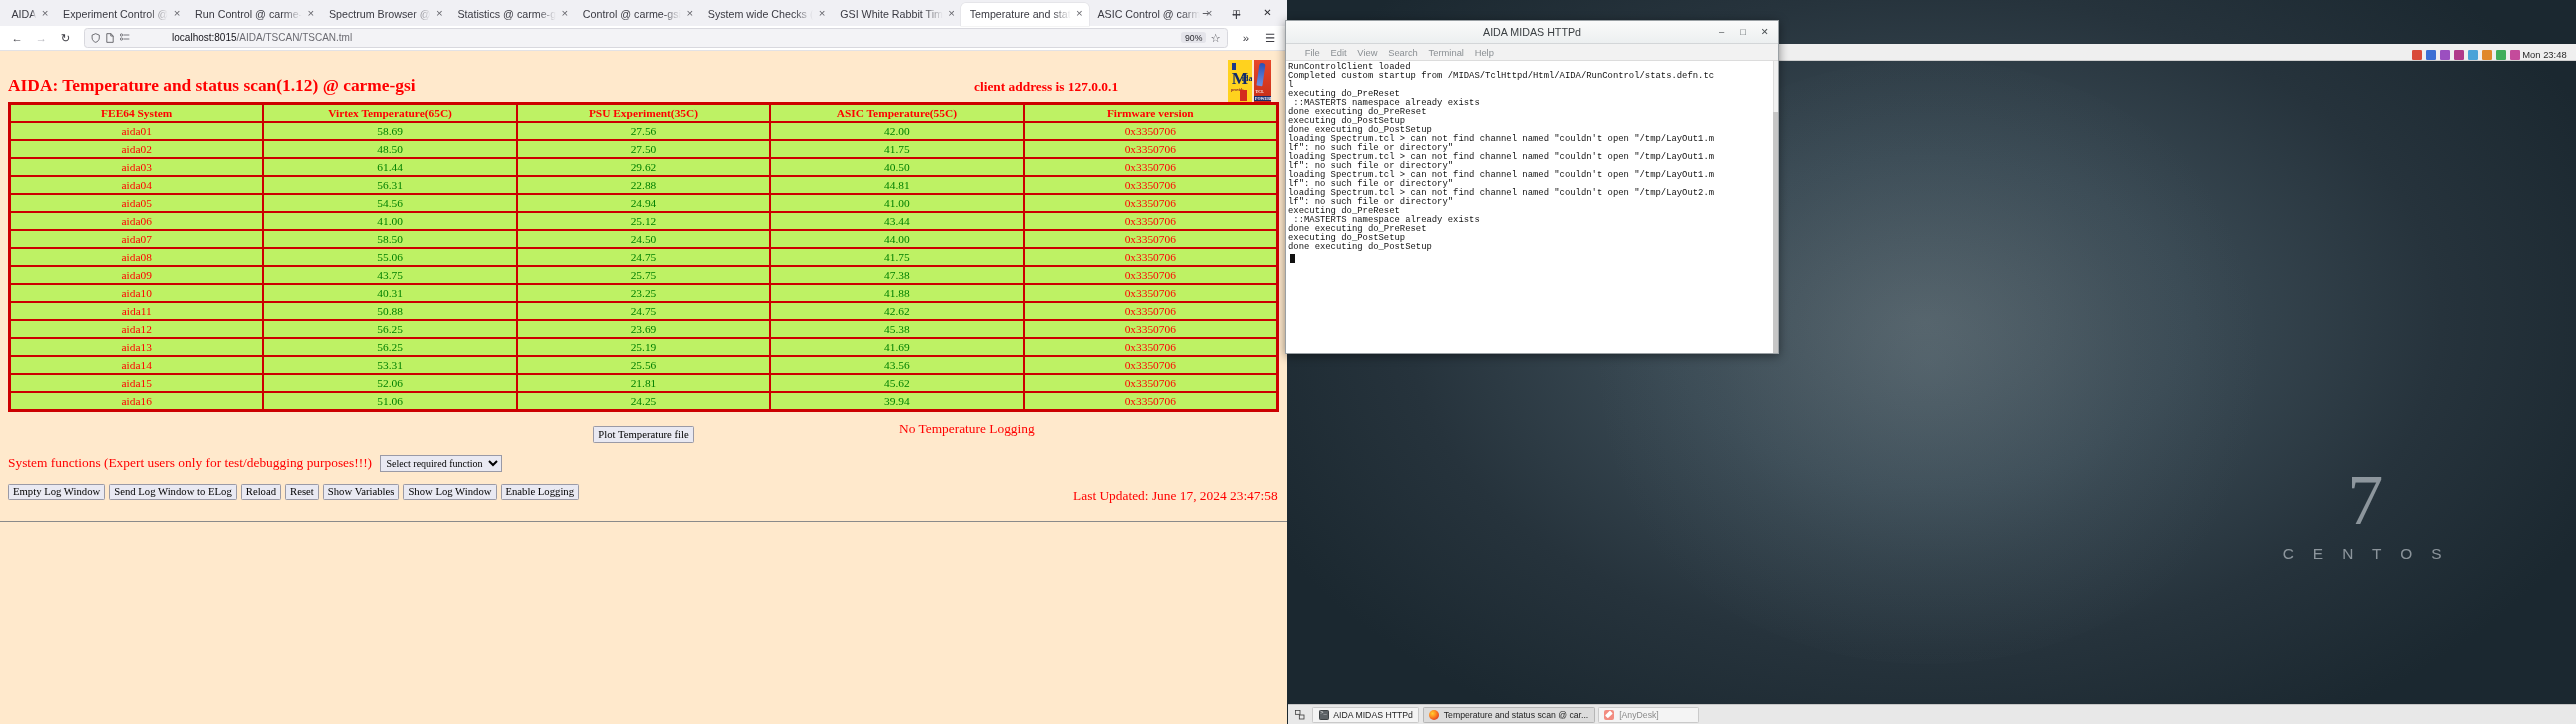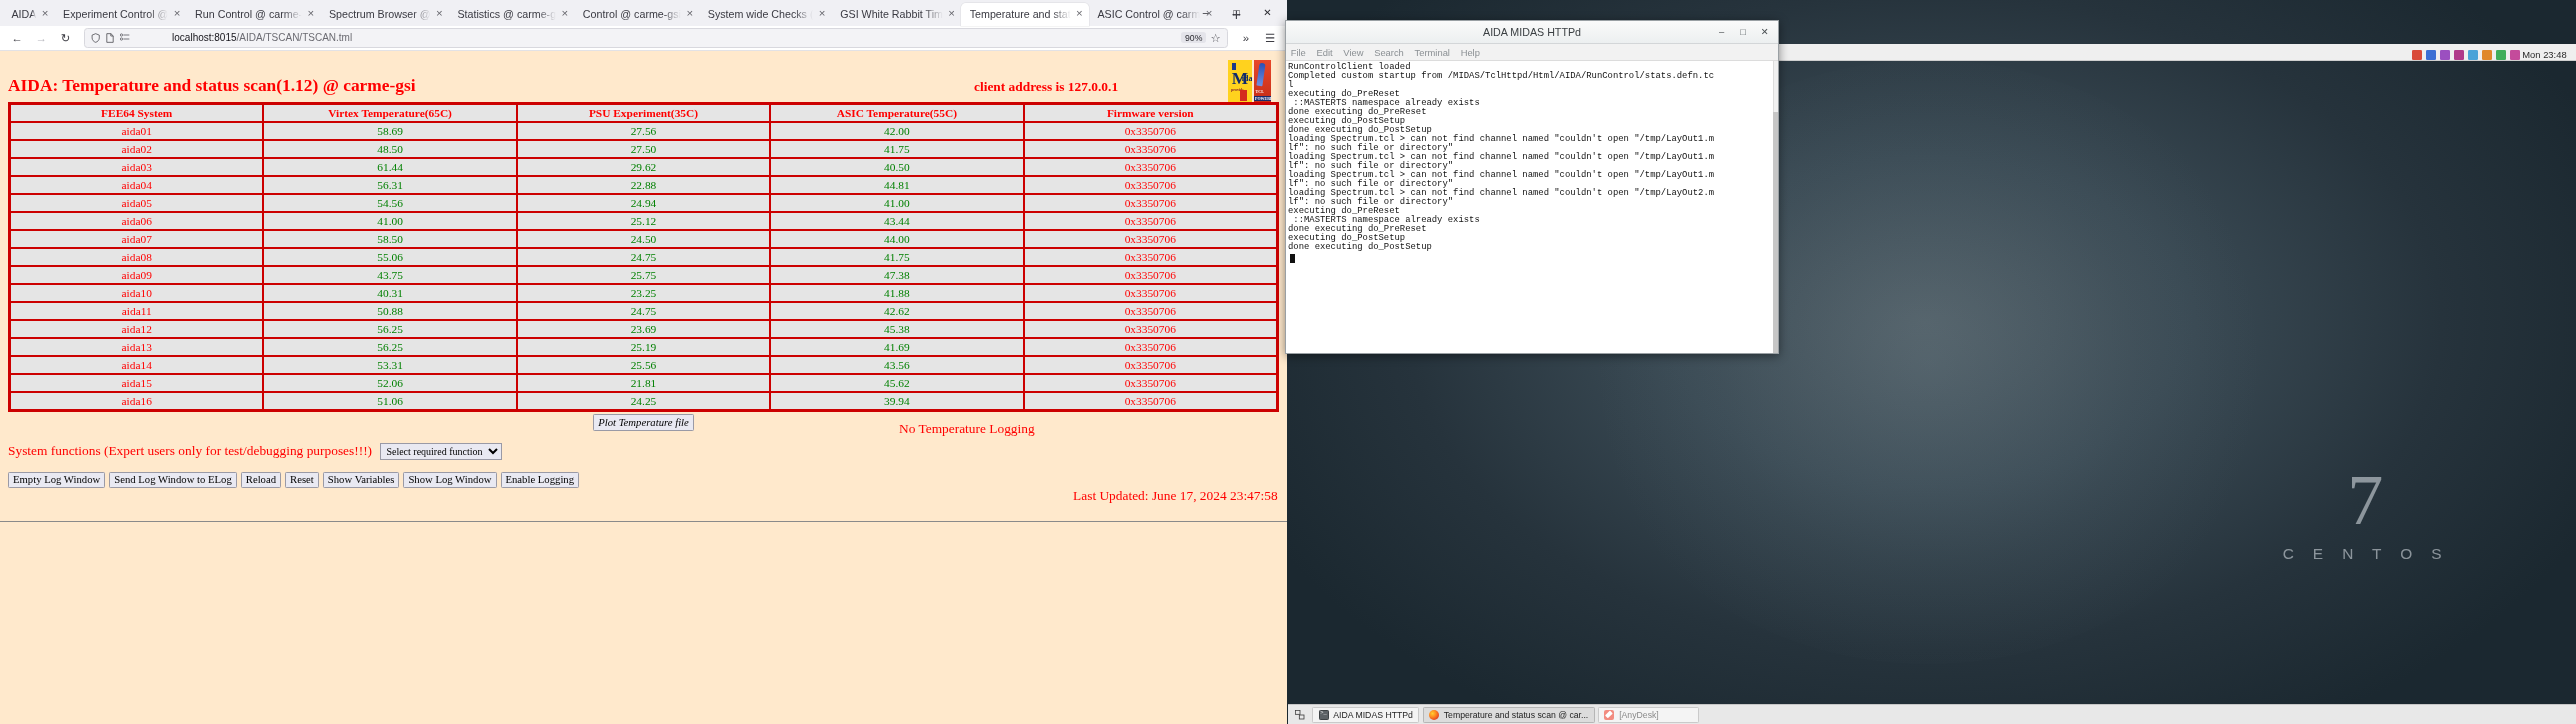--- a/index.html
+++ b/index.html
@@ -183,37 +183,37 @@
   }
   .logo-tcl .t-lab1 { position:absolute; bottom:8.7px; left:2px; font-size:4px; color:#fff; font-weight:bold;}
   .logo-tcl .t-lab2 { position:absolute; bottom:1.3px; left:0.7px; font-size:4px; color:#fff; font-weight:bold; background:#1a2a6b; padding:0 0.7px;}
 
   
   table.tscan {
     width: 100%;
     border-collapse: separate;
     border-spacing: 0;
     border: 2.7px solid #cc0000;
-    background: #e5e5e5;
+    background: #bef264;
     table-layout: fixed;
   }
   table.tscan td, table.tscan th {
     border: 1.3px solid #cc0000;
     text-align: center;
     font-size: 11.4px;
     padding: 2px 1.3px;
     font-family: "Liberation Serif", serif;
     height: 14px;
   }
   table.tscan th { color: #ff0000; font-weight: bold; font-size: 11.4px; }
   td.sysname { color: #ff0000; }
   td.num { color: #008000; }
   td.fw { color: #ff0000; }
 
-  .center-row { text-align: center; margin-top: 2px; font-style: italic; }
+  .center-row { text-align: center; margin-top: 14px; }
   .btn {
     font-family: "Liberation Serif", serif;
     font-size: 10.7px;
     background: #e9e9f2;
     border: 0.7px solid #9a9aa6;
     border-radius: 1.3px;
     padding: 0.7px 4px;
     color: #000;
     display: inline-block;
     line-height: 1.25;
@@ -261,21 +261,21 @@
   }
   #term-title {
     flex: 1; text-align: center; font-size: 10.7px; color: #3b4043;
     font-family: "Liberation Sans", sans-serif;
   }
   #term-wc { position:absolute; right: 2.7px; display:flex; align-items:center; }
   #term-wc div { width: 21.5px; height: 17.4px; display:flex; align-items:center; justify-content:center; font-size:9.4px; color:#4a5053; }
   #term-menubar {
     height: 17.4px; background: #f2f2f2;
     border-bottom: 0.7px solid #dcdcdc;
-    display: flex; align-items: center; gap: 1.3px; padding-left: 0;
+    display: flex; align-items: center; gap: 1.3px; padding-left: 14px;
     font-size: 9.4px; color: #8b9094;
     font-family: "Liberation Sans", sans-serif;
   }
   #term-menubar span { padding: 1.3px 4.7px; }
   #term-body {
     flex: 1; background: #ffffff; position: relative; overflow: hidden;
     padding: 1.3px 0 0 2px;
   }
   #term-text {
     font-family: "Liberation Mono", monospace;

